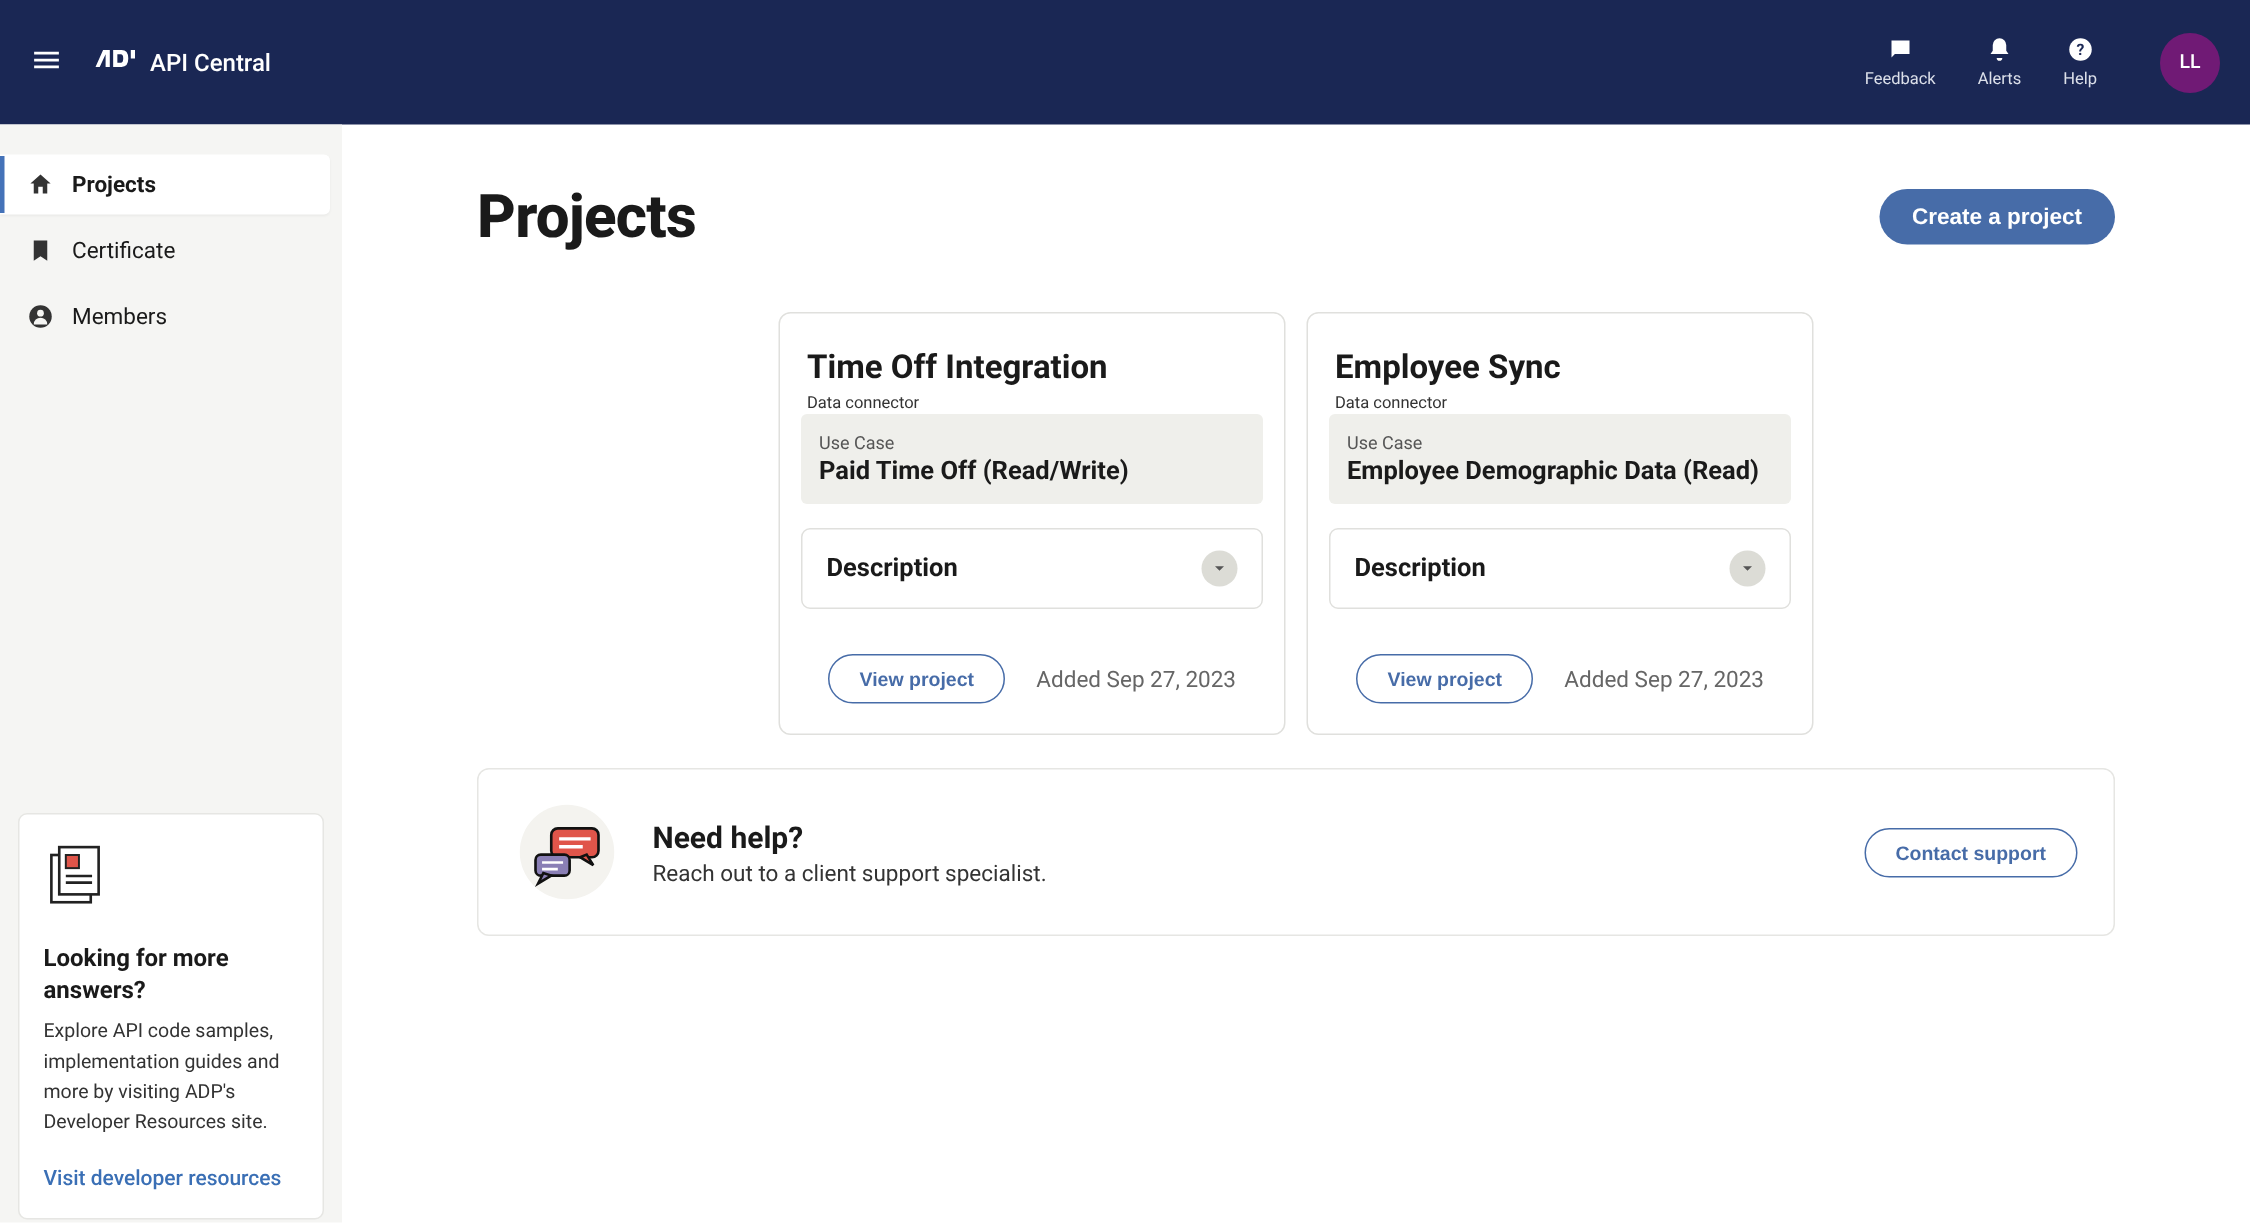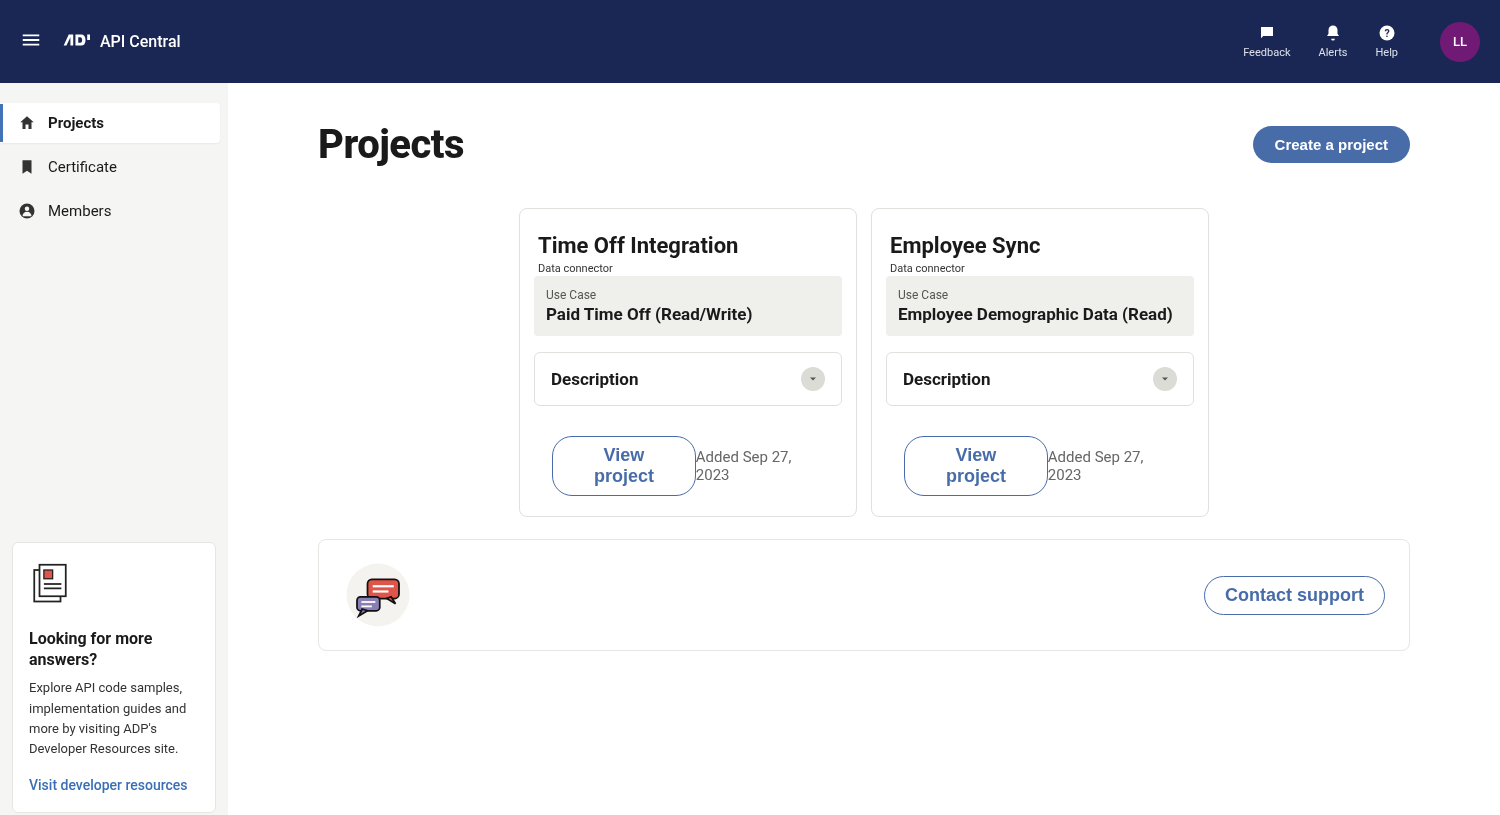--- a/index.html
+++ b/index.html
@@ -71,21 +71,21 @@
 
 .main { flex: 1; padding: 38px 90px 30px 90px; overflow-y: auto; }
 .page-head { display: flex; justify-content: space-between; align-items: center; margin-bottom: 40px; }
 .page-head h1 { font-size: 40px; font-weight: 800; letter-spacing: -0.5px; }
 .btn-primary {
   background: #476ca8; color: #fff; border: none; border-radius: 20px;
   padding: 10px 22px; font-size: 15px; font-weight: 600; cursor: pointer;
 }
 .btn-outline {
   background: #fff; color: #476ca8; border: 1.5px solid #476ca8; border-radius: 20px;
-  padding: 8px 20px; font-size: 18px; font-weight: 600; cursor: pointer;
+  padding: 8px 20px; font-size: 13px; font-weight: 600; cursor: pointer;
 }
 
 .cards-row { display: flex; gap: 14px; justify-content: center; margin-bottom: 22px; }
 .project-card {
   width: 338px; border: 1px solid #e0e0dd; border-radius: 8px;
   padding: 24px 14px 20px 14px; background: #fff;
 }
 .project-card h2 { font-size: 22px; font-weight: 700; margin-bottom: 4px; padding: 0 4px; }
 .project-card .subtitle { font-size: 11px; color: #333; margin-bottom: 1px; padding: 0 4px; }
 .usecase-box {
@@ -253,16 +253,20 @@
         <circle cx="40" cy="40" r="36" fill="#f4f3ef"></circle>
         <rect x="28" y="22" width="36" height="22" rx="5" fill="#e0554a" stroke="#111" stroke-width="2"></rect>
         <line x1="34" y1="30" x2="58" y2="30" stroke="#fff" stroke-width="2.5"></line>
         <line x1="34" y1="36" x2="52" y2="36" stroke="#fff" stroke-width="2.5"></line>
         <path d="M55 42 L60 50 L50 44 Z" fill="#e0554a" stroke="#111" stroke-width="2"></path>
         <rect x="16" y="42" width="26" height="16" rx="4" fill="#8a7fb5" stroke="#111" stroke-width="2"></rect>
         <line x1="21" y1="48" x2="37" y2="48" stroke="#fff" stroke-width="2"></line>
         <line x1="21" y1="53" x2="33" y2="53" stroke="#fff" stroke-width="2"></line>
         <path d="M22 56 L18 64 L28 58 Z" fill="#8a7fb5" stroke="#111" stroke-width="2"></path>
       </svg>
+      <div class="help-text">
+        <h3>Need help?</h3>
+        <p>Reach out to a client support specialist.</p>
+      </div>
       <button class="btn-outline">Contact support</button>
     </div>
   </div>
 </div>
 
 </body></html>

